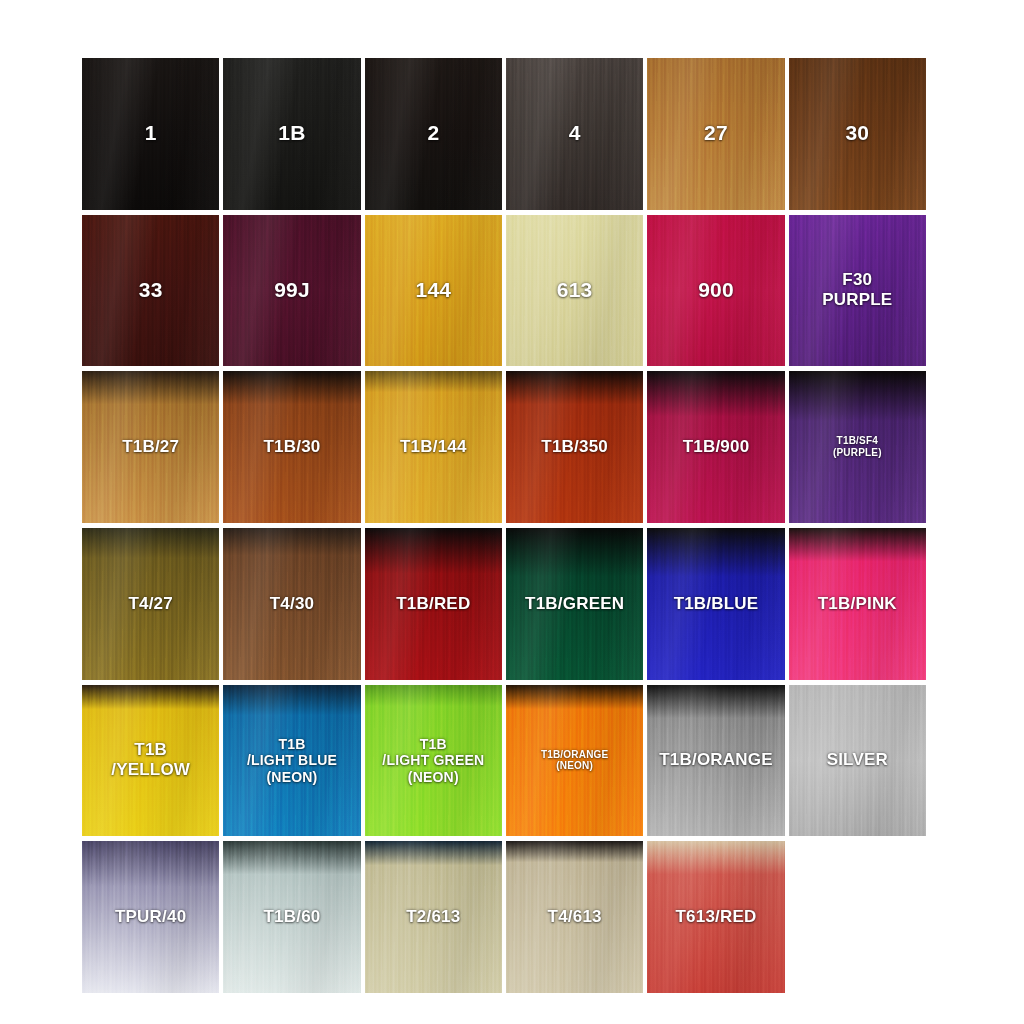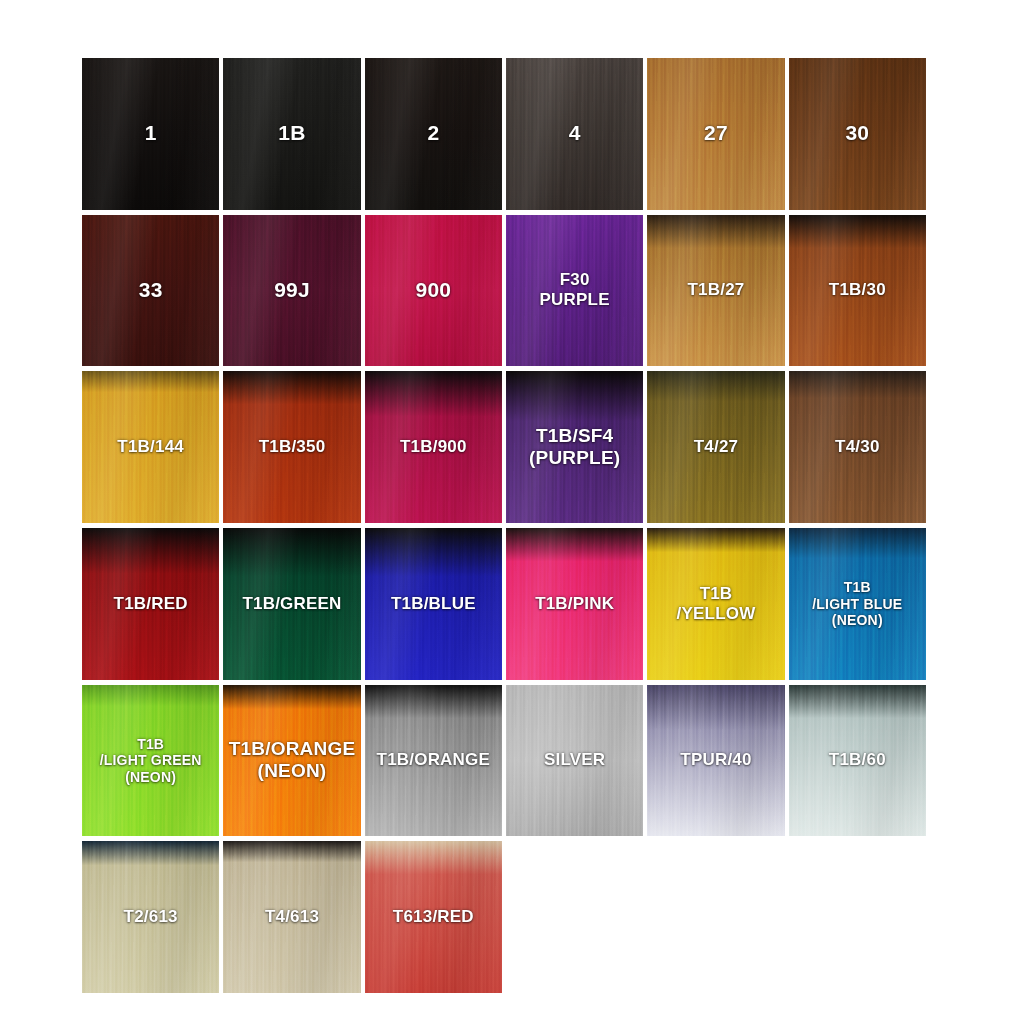--- a/index.html
+++ b/index.html
@@ -75,21 +75,21 @@
     font-size: 17px;
     line-height: 1.18;
     text-align: center;
     letter-spacing: 0.2px;
     text-shadow:
       0 0 3px rgba(0,0,0,0.55),
       0 1px 2px rgba(0,0,0,0.45);
     padding: 0 2px;
     white-space: pre-line;
   }
-  .label.sm { font-size: 19px; }
+  .label.sm { font-size: 10px; }
   .label.xs { font-size: 14px; }
   .label.num { font-size: 21px; }
 </style>
 </head>
 <body>
 
 <div id="chart">
     <div class="swatch">
       <div class="base" style="background: linear-gradient(rgb(25, 21, 19) 0%, rgb(18, 15, 14) 50%, rgb(12, 10, 9) 100%);"></div>
       <div class="fibers"></div>
@@ -132,20 +132,32 @@
       <div class="sheen"></div>
       <div class="label num">33</div>
     </div>
     <div class="swatch">
       <div class="base" style="background: linear-gradient(rgb(76, 16, 40) 0%, rgb(83, 18, 44) 50%, rgb(74, 15, 38) 100%);"></div>
       <div class="fibers"></div>
       <div class="sheen"></div>
       <div class="label num">99J</div>
     </div>
     <div class="swatch">
+      <div class="base" style="background: linear-gradient(rgb(221, 170, 34) 0%, rgb(217, 162, 28) 50%, rgb(210, 154, 24) 100%);"></div>
+      <div class="fibers"></div>
+      <div class="sheen"></div>
+      <div class="label num">144</div>
+    </div>
+    <div class="swatch">
+      <div class="base" style="background: linear-gradient(rgb(224, 220, 166) 0%, rgb(219, 214, 160) 50%, rgb(212, 207, 152) 100%);"></div>
+      <div class="fibers"></div>
+      <div class="sheen"></div>
+      <div class="label num">613</div>
+    </div>
+    <div class="swatch">
       <div class="base" style="background: linear-gradient(rgb(191, 16, 68) 0%, rgb(194, 20, 74) 50%, rgb(180, 14, 64) 100%);"></div>
       <div class="fibers"></div>
       <div class="sheen"></div>
       <div class="label num">900</div>
     </div>
     <div class="swatch">
       <div class="base" style="background: linear-gradient(rgb(106, 37, 151) 0%, rgb(94, 33, 137) 50%, rgb(84, 29, 123) 100%);"></div>
       <div class="fibers"></div>
       <div class="sheen"></div>
       <div class="label">F30

